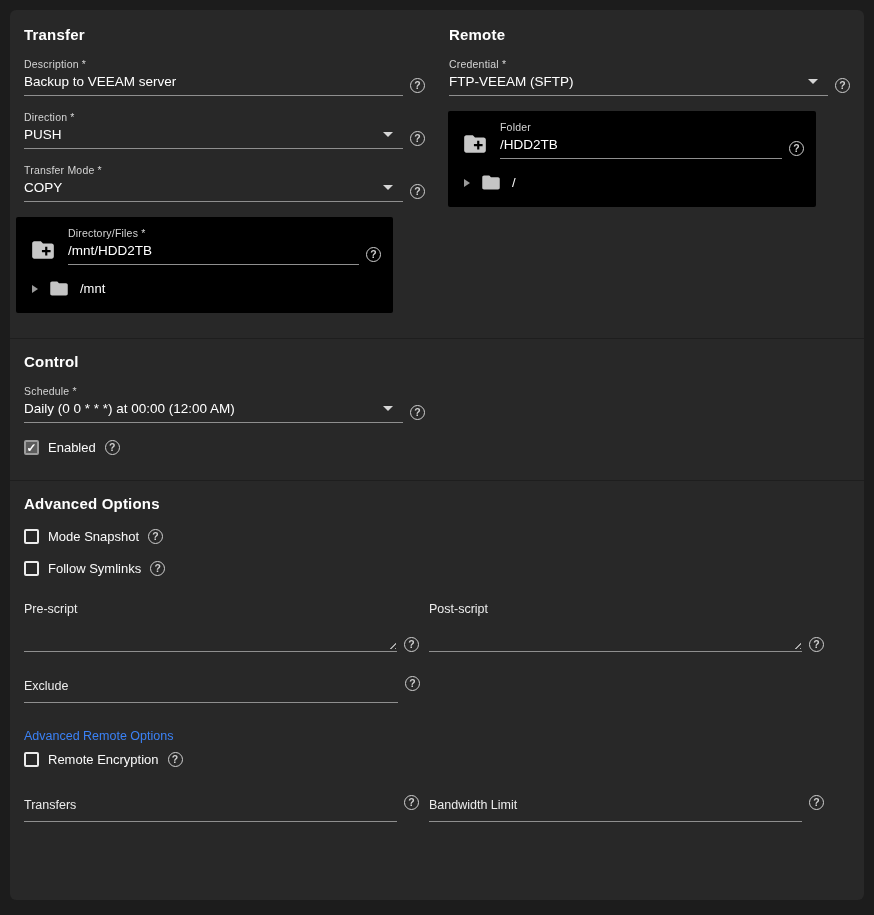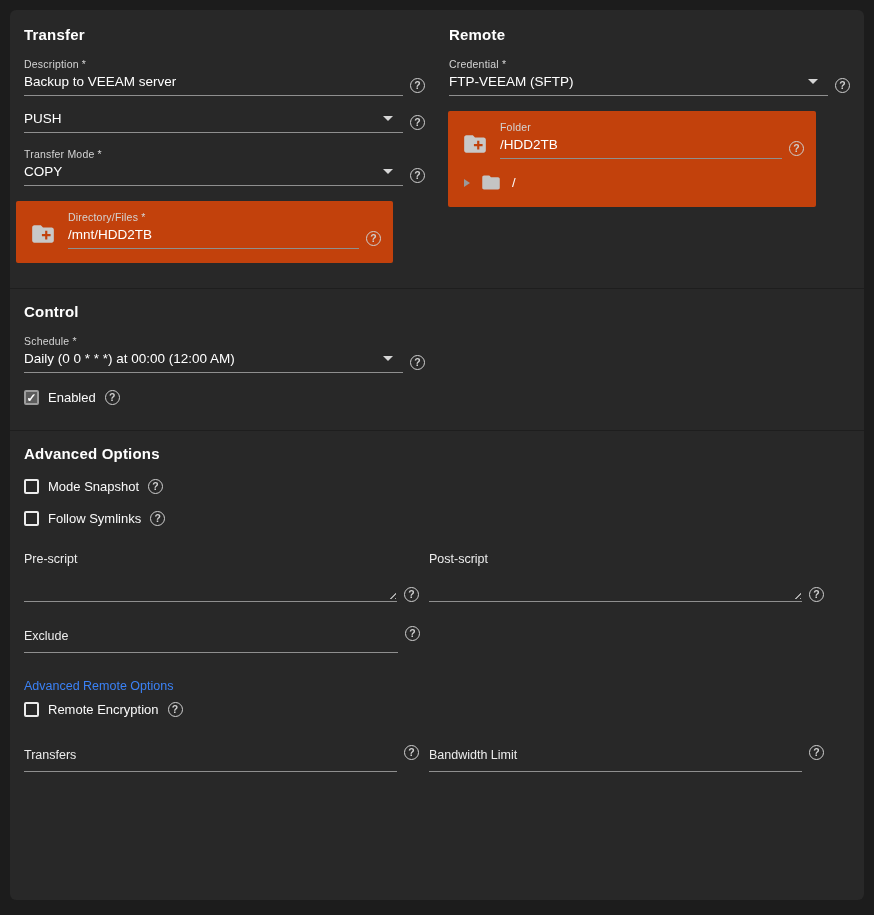--- a/index.html
+++ b/index.html
@@ -44,21 +44,21 @@
     display: flex; align-items: center; justify-content: center;
     margin-left: 7px; line-height: 1; cursor: pointer;
   }
 
   .info { display: flex; gap: 12px; margin: 4px 0 18px; }
   .copy-icon { width: 34px; height: 34px; flex: none; margin-top: 2px; }
   .info p { font-size: 14px; line-height: 21.5px; color: #ffffff; max-width: 348px; }
   .info .em { font-style: italic; text-decoration: underline; }
   .info b { font-weight: bold; }
 
-  .panel { background: #c2410c; border-radius: 2px; padding: 10px 12px 14px; }
+  .panel { background: #000000; border-radius: 2px; padding: 10px 12px 14px; }
   .panel.left-panel  { width: 377px; margin-left: -8px; }
   .panel.right-panel { width: 368px; margin-left: -1px; }
   .prow { display: flex; align-items: center; gap: 10px; }
   .prow .field-block { flex: 1; margin-bottom: 0; }
   .nf-icon { width: 30px; height: 26px; flex: none; margin-top: 8px; }
   .tree-row { display: flex; align-items: center; margin-top: 13px; padding-left: 4px; gap: 8px; cursor: pointer; }
   .caret {
     width: 0; height: 0;
     border-top: 4px solid transparent; border-bottom: 4px solid transparent;
     border-left: 6px solid #9a9a9a;
@@ -120,20 +120,21 @@
         <div class="mini-label">Description *</div>
         <div class="frow">
           <div class="fline">
             <span class="fvalue">Backup to VEEAM server</span>
           </div>
           <span class="help">?</span>
         </div>
       </div>
 
       <div class="field-block">
+        <div class="mini-label">Direction *</div>
         <div class="frow">
           <div class="fline">
             <span class="fvalue">PUSH</span>
             <span class="arrow"></span>
           </div>
           <span class="help">?</span>
         </div>
       </div>
 
       <div class="field-block">
@@ -156,20 +157,27 @@
           <div class="field-block">
             <div class="mini-label">Directory/Files *</div>
             <div class="frow">
               <div class="fline">
                 <span class="fvalue">/mnt/HDD2TB</span>
               </div>
               <span class="help">?</span>
             </div>
           </div>
         </div>
+        <div class="tree-row">
+          <span class="caret"></span>
+          <svg class="tree-folder" viewBox="0 0 24 24">
+            <path fill="#c4c4c4" d="M10 4H4c-1.1 0-1.99.9-1.99 2L2 18c0 1.1.9 2 2 2h16c1.1 0 2-.9 2-2V8c0-1.1-.9-2-2-2h-8l-2-2z"></path>
+          </svg>
+          <span class="tree-name">/mnt</span>
+        </div>
       </div>
     </section>
 
     <section>
       <h2 class="sec-title">Remote</h2>
 
       <div class="field-block">
         <div class="mini-label">Credential *</div>
         <div class="frow">
           <div class="fline">

